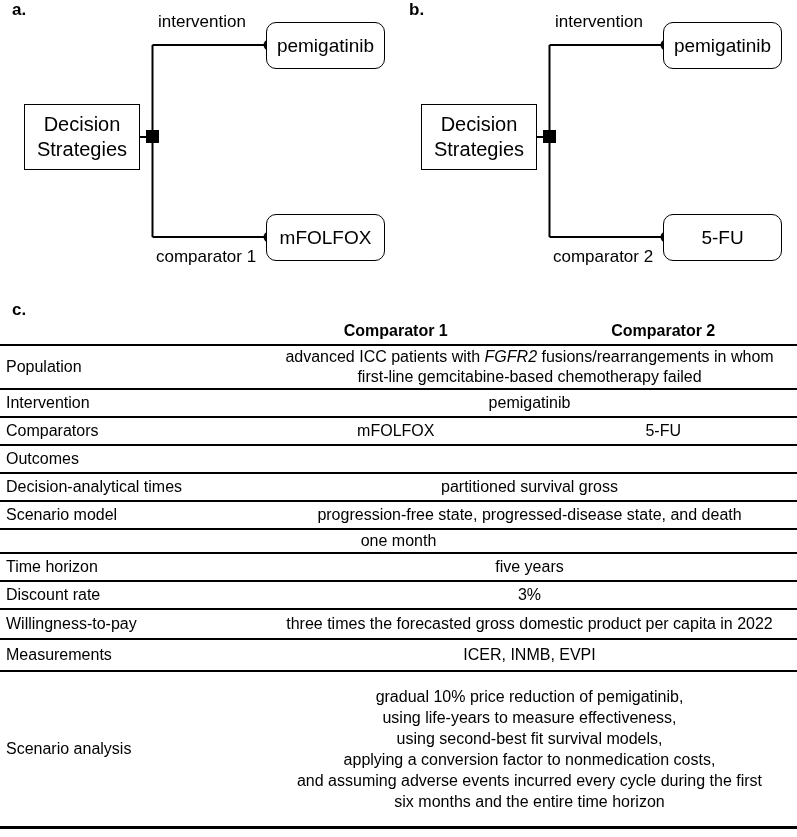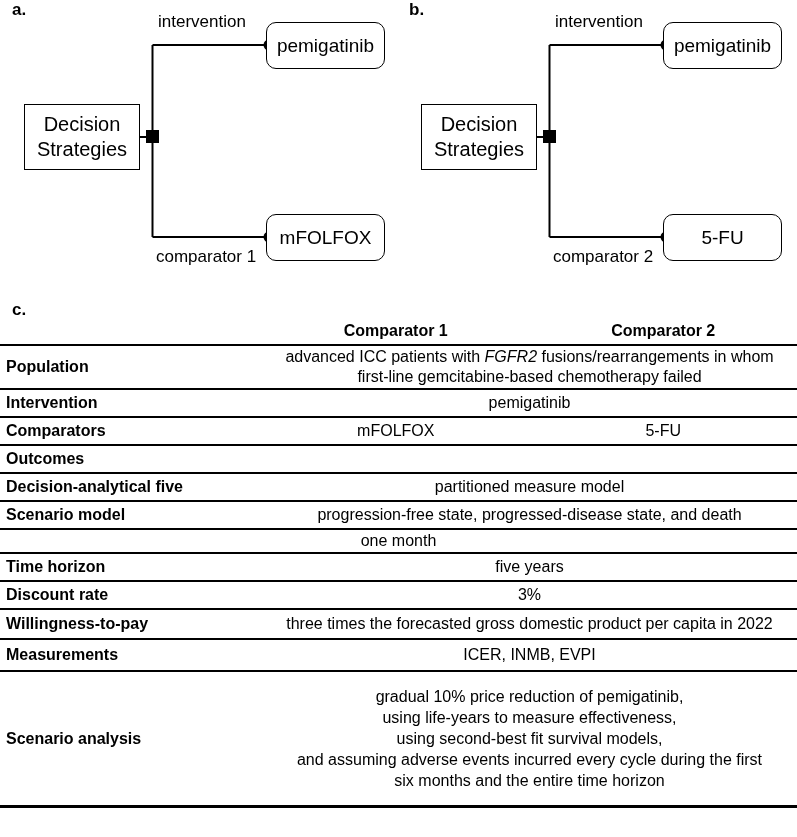--- a/index.html
+++ b/index.html
@@ -105,21 +105,21 @@
     display: flex;
     border-bottom: 2px solid #000;
     align-items: center;
   }
   .t-row.last {
     border-bottom: 3px solid #000;
   }
   .t-label {
     width: 262px;
     flex: 0 0 262px;
-    font-weight: bold;
+    font-weight: normal;
     padding: 3px 0 3px 6px;
     box-sizing: border-box;
   }
   .t-value {
     flex: 1;
     text-align: center;
     padding: 1px 0;
   }
   .t-col {
     flex: 1;
@@ -215,22 +215,22 @@
       <div class="t-label">Comparators</div>
       <div class="t-col">mFOLFOX</div>
       <div class="t-col">5-FU</div>
     </div>
 
     <div class="t-row">
       <div class="t-label">Outcomes</div>
     </div>
 
     <div class="t-row">
-      <div class="t-label">Decision-analytical five</div>
-      <div class="t-value">partitioned measure model</div>
+      <div class="t-label">Decision-analytical times</div>
+      <div class="t-value">partitioned survival gross</div>
     </div>
 
     <div class="t-row">
       <div class="t-label">Scenario model</div>
       <div class="t-value">progression-free state, progressed-disease state, and death</div>
     </div>
 
     <div class="t-row">
       <div class="t-value">one month</div>
     </div>
@@ -254,19 +254,20 @@
       <div class="t-label">Measurements</div>
       <div class="t-value">ICER, INMB, EVPI</div>
     </div>
 
     <div class="t-row row-scenario last">
       <div class="t-label">Scenario analysis</div>
       <div class="t-value">
         <div>gradual 10% price reduction of pemigatinib,</div>
         <div>using life-years to measure effectiveness,</div>
         <div>using second-best fit survival models,</div>
+        <div>applying a conversion factor to nonmedication costs,</div>
         <div>and assuming adverse events incurred every cycle during the first</div>
         <div>six months and the entire time horizon</div>
       </div>
     </div>
 
   </div>
 </div>
 
 </body></html>

